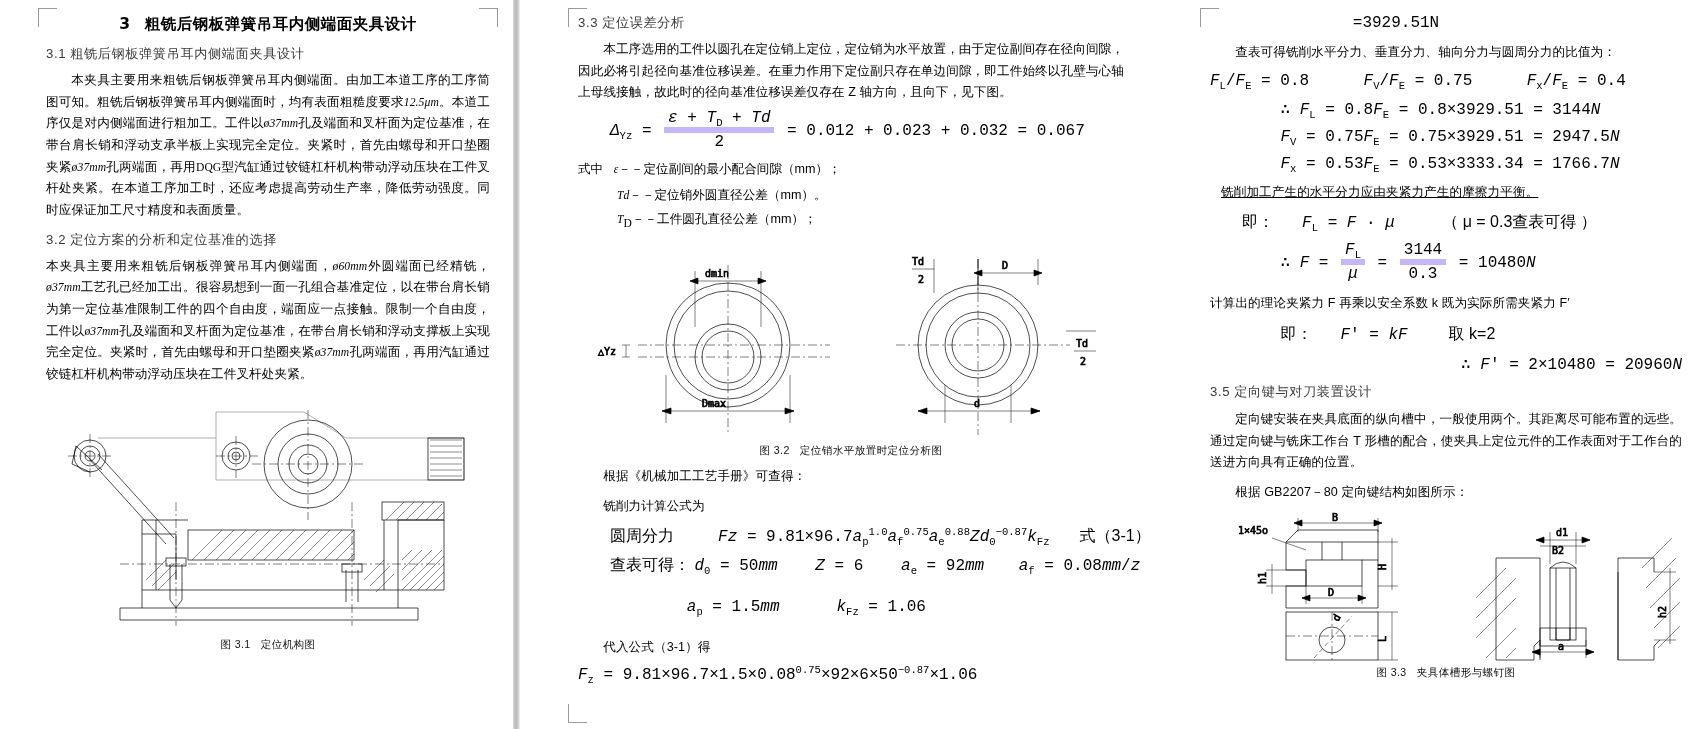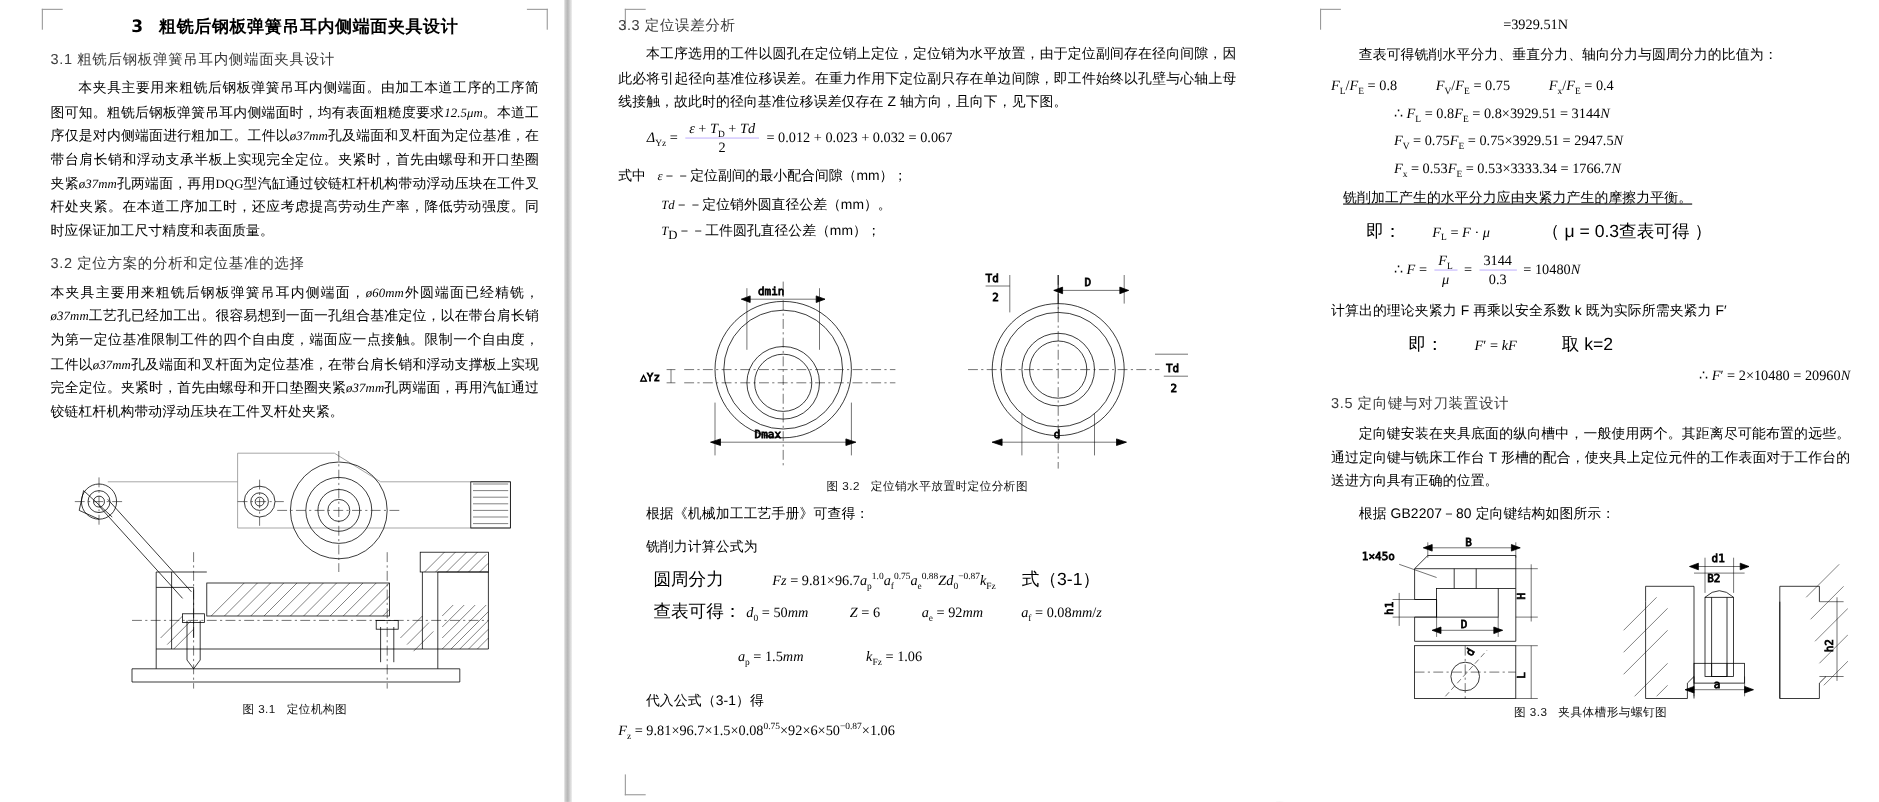--- a/index.html
+++ b/index.html
@@ -95,37 +95,37 @@
     font-style: italic;
     font-size: 11.6px;
   }
   .mr {
     font-family: "Liberation Serif", "DejaVu Serif", serif;
     font-size: 11.6px;
   }
 
   
   .math {
-    font-family: Liberation Serif, serif;
-    font-size: 13px;
+    font-family: Liberation Mono, monospace;
+    font-size: 16px;
     margin: 6px 0;
     white-space: nowrap;
   }
   .math i { font-style: italic; }
   .math .up { font-style: normal; }
   sub, sup { font-size: 66%; line-height: 0; }
   .frac {
     display: inline-block;
     vertical-align: middle;
     text-align: center;
     margin: 0 3px;
     position: relative;
     top: -1px;
   }
-  .frac .n { display: block; padding: 0 4px; border-bottom: 1px solid #c4b5fd; }
+  .frac .n { display: block; padding: 0 4px; border-bottom: 6px solid #c4b5fd; }
   .frac .d { display: block; padding: 0 4px; }
 
   .indent1 { padding-left: 2em; }
   .indent2 { padding-left: 4.4em; }
   .indent3 { padding-left: 6.8em; }
 
   .where {
     font-size: 12.6px;
     margin: 7px 0 4px 0;
     line-height: 1.7;
@@ -258,21 +258,21 @@
       </div>
 
     </div>
   </div>
 
   <div class="gutter gutter-a"></div>
 
   <div class="page page-2">
     <div class="crop crop-tl" style="left:48px; top:8px;"></div>
     <div class="crop crop-bl" style="left:48px; bottom:6px;"></div>
-    <div class="content" style="left:42px; right:36px;">
+    <div class="content" style="left:58px; right:36px;">
 
       <h2 class="sec" style="margin-top:14px;">
         <span class="sn">3.3</span><span>定位误差分析</span>
       </h2>
 
       <p class="body indent">本工序选用的工件以圆孔在定位销上定位，定位销为水平放置，由于定位副间存在径向间隙，因此必将引起径向基准位移误差。在重力作用下定位副只存在单边间隙，即工件始终以孔壁与心轴上母线接触，故此时的径向基准位移误差仅存在 Z 轴方向，且向下，见下图。</p>
 
       <div class="math indent1">
         <i>Δ</i><sub>Yz</sub> =
         <span class="frac">

